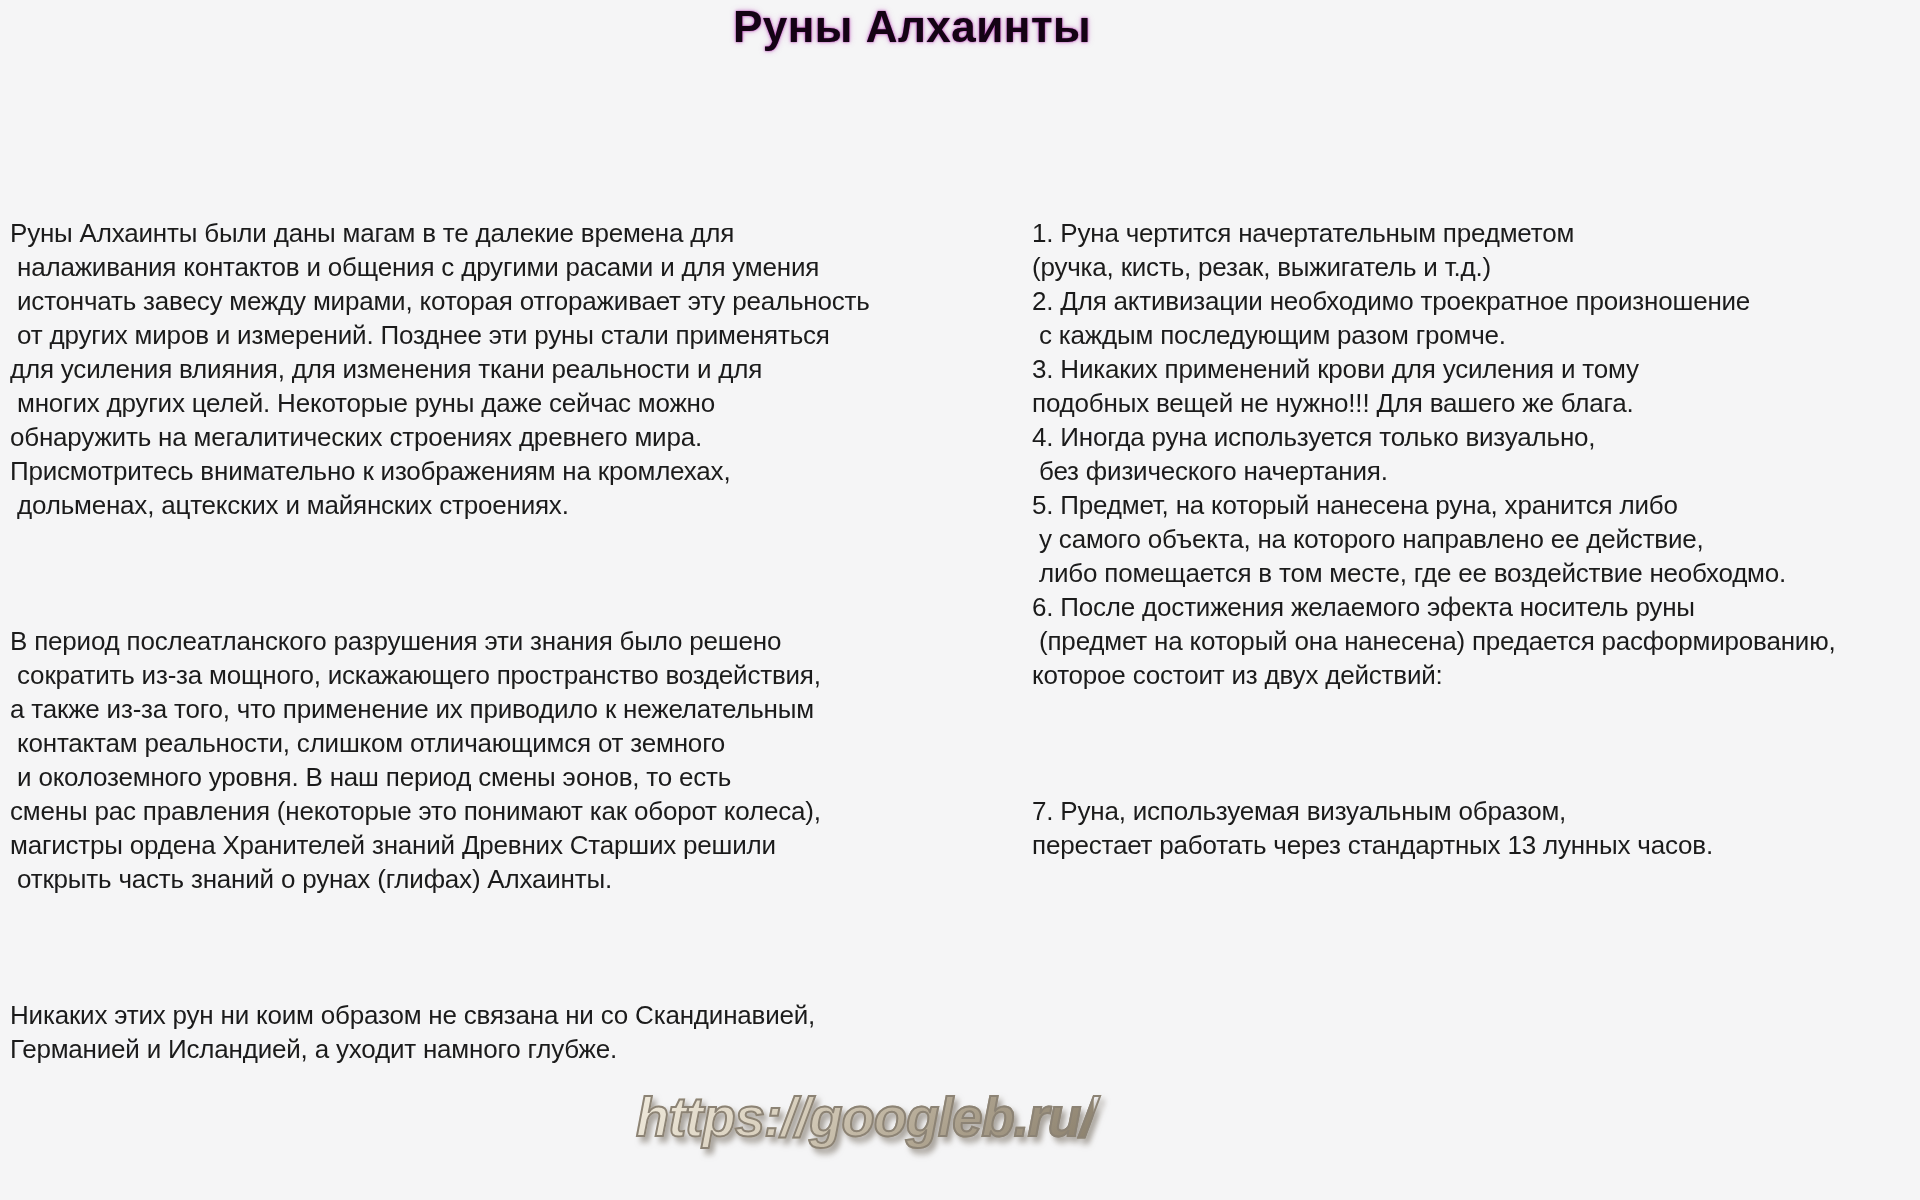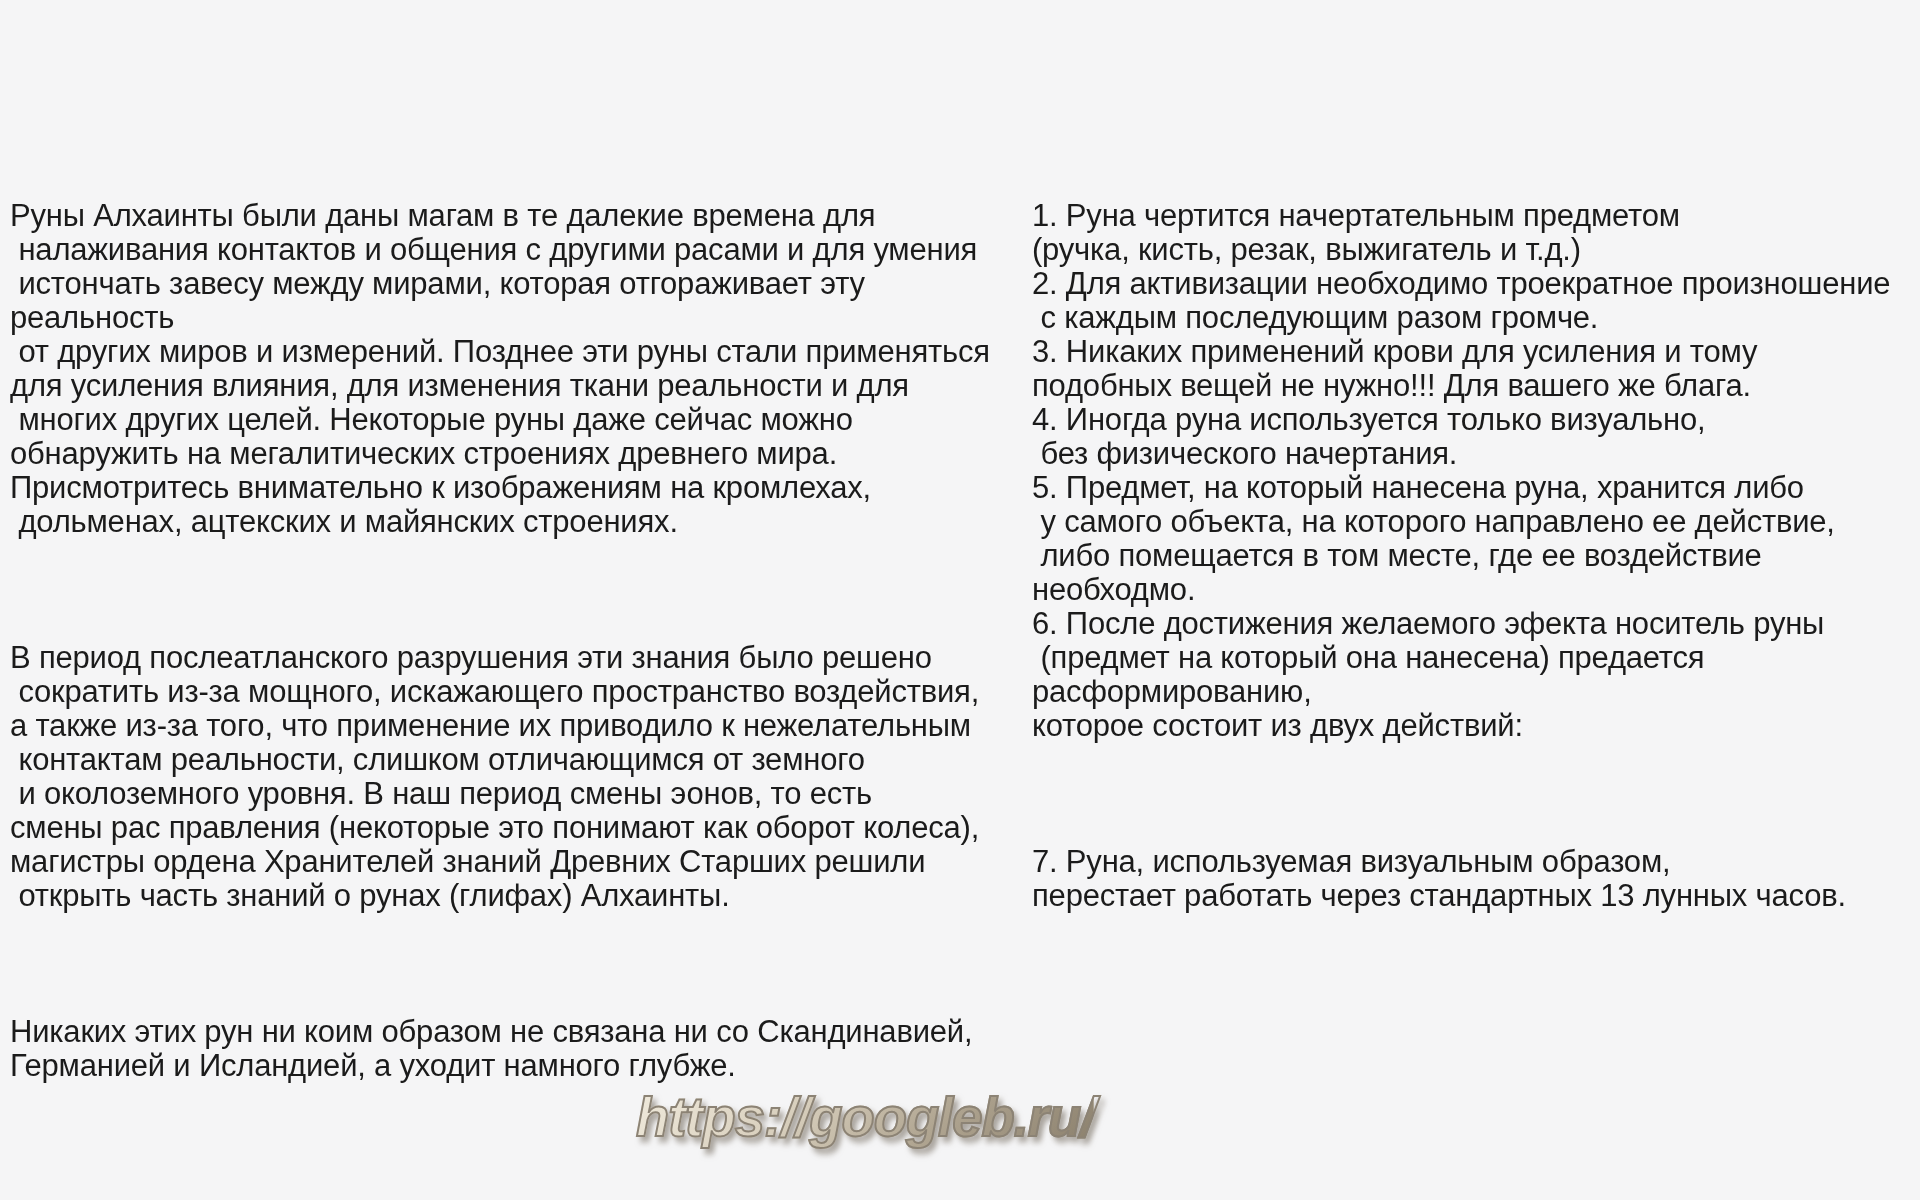--- a/index.html
+++ b/index.html
@@ -31,22 +31,22 @@
     font-weight: bold;
     letter-spacing: 0.5px;
     color: #140314;
     text-shadow:
       0 0 1px #b33ab3,
       0 0 3px rgba(179, 58, 179, 0.75),
       0 0 6px rgba(179, 58, 179, 0.35);
   }
   .col {
     position: absolute;
-    top: 131px;
-    font-size: 31px;
+    top: 148px;
+    font-size: 26px;
     line-height: 34px;
     color: #1b1b1b;
     white-space: pre-wrap;
     letter-spacing: -0.2px;
   }
   .col-left  { left: 10px;   width: 1015px; }
   .col-right { left: 1032px; width: 885px;  }
   .para {
     margin: 0 0 34px 0;
   }
@@ -69,20 +69,21 @@
     -webkit-text-stroke: 2px #8c8375;
     filter: drop-shadow(4px 5px 3px rgba(110, 101, 87, 0.55));
     white-space: nowrap;
   }
 </style>
 </head>
 <body>
 
 <div class="page">
 
+  <h1 class="title">Руны Алхаинты</h1>
 
   <div class="col col-left">
     <p class="para">Руны Алхаинты были даны магам в те далекие времена для
  налаживания контактов и общения с другими расами и для умения
  истончать завесу между мирами, которая отгораживает эту реальность
  от других миров и измерений. Позднее эти руны стали применяться
 для усиления влияния, для изменения ткани реальности и для
  многих других целей. Некоторые руны даже сейчас можно
 обнаружить на мегалитических строениях древнего мира.
 Присмотритесь внимательно к изображениям на кромлехах,

